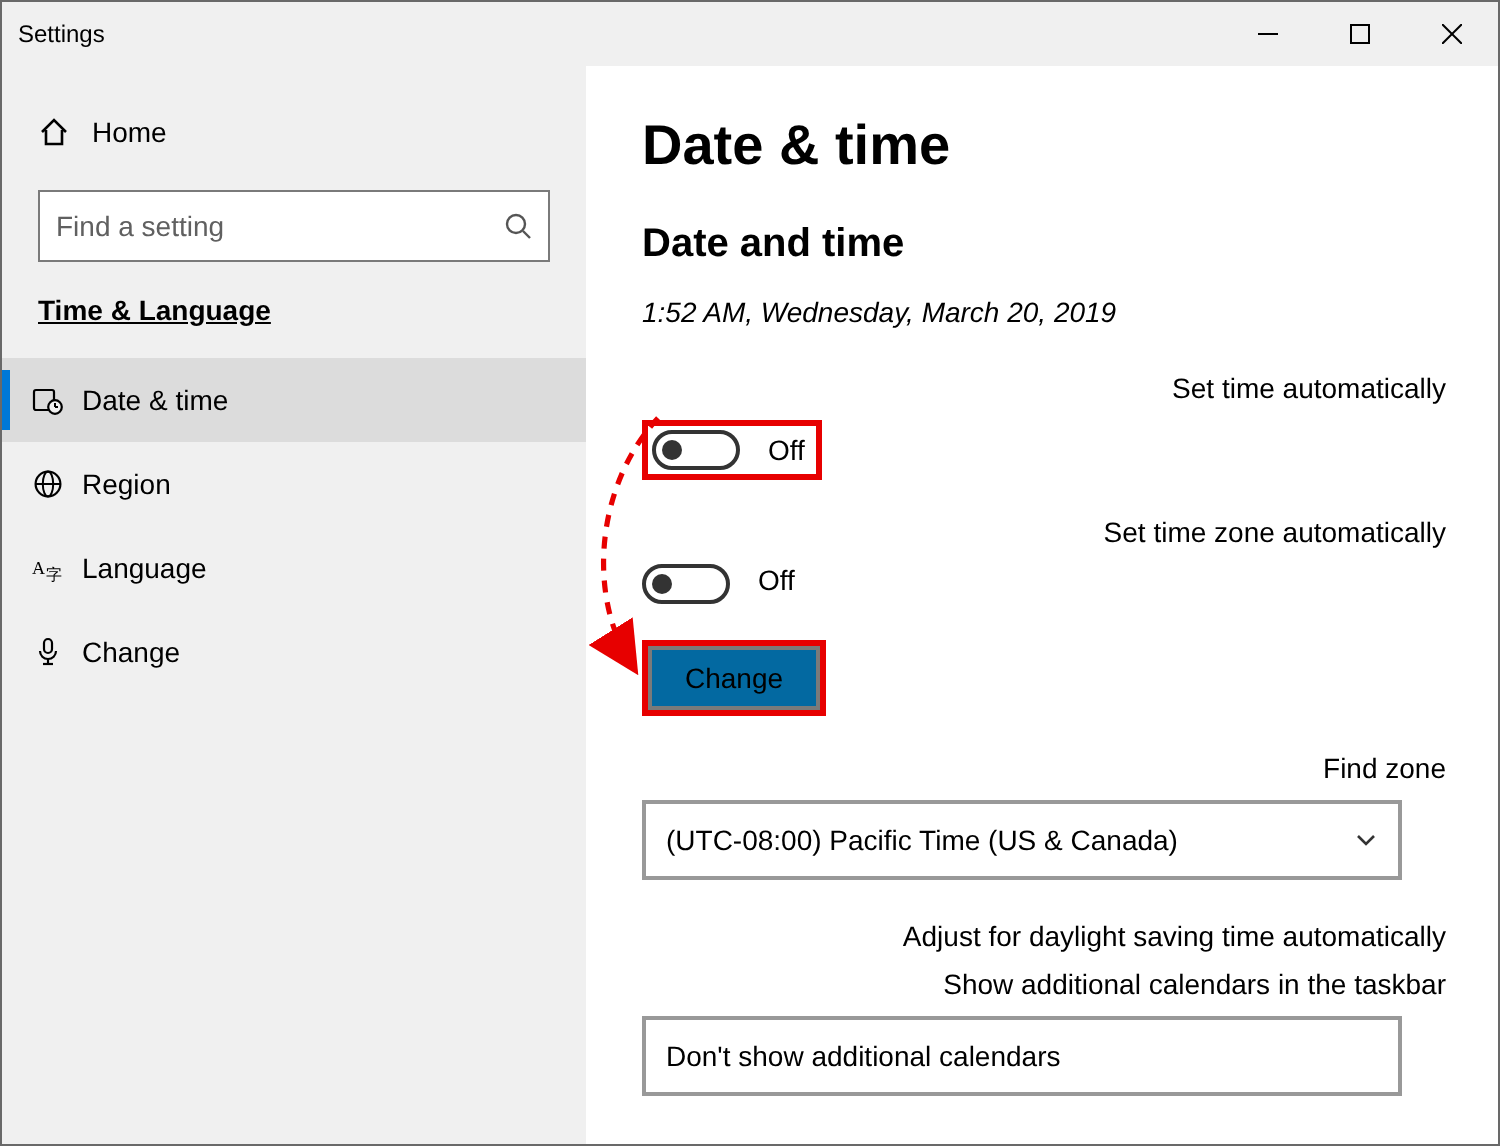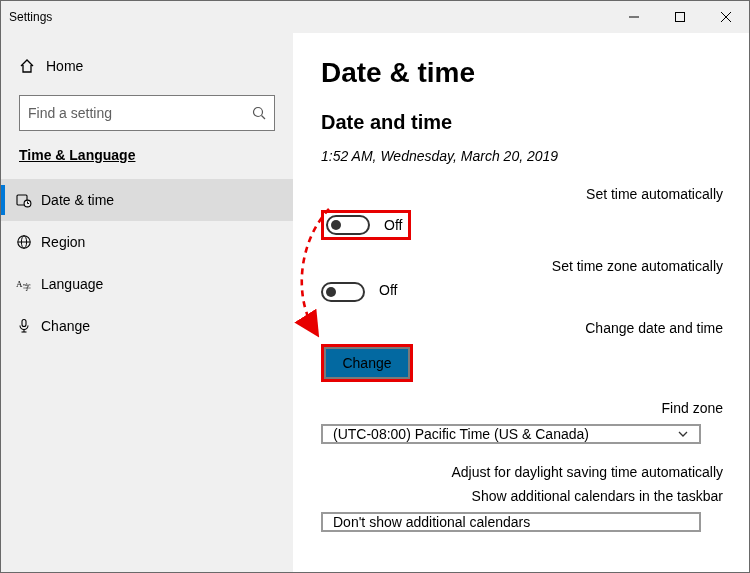--- a/index.html
+++ b/index.html
@@ -28,21 +28,21 @@
     .h1 { font-size: 28px; font-weight: 600; margin-bottom: 22px; }
     .h2 { font-size: 20px; font-weight: 700; margin-bottom: 14px; }
     .cur { font-size: 14px; margin-bottom: 22px; font-style: italic; }
     .label { font-size: 14px; margin-bottom: 8px; text-align: right; }
     .row { display: flex; align-items: flex-start; gap: 14px; margin-bottom: 18px; }
     .toggle { width: 44px; height: 20px; border-radius: 20px; border: 2px solid #333; position: relative; background: #fff; }
     .toggle .knob { position: absolute; width: 10px; height: 10px; border-radius: 50%; background: #333; left: 3px; top: 3px; }
     .toggle.on { background: #0078d7; border-color: #0078d7; }
     .toggle.on .knob { background: #fff; left: auto; right: 3px; }
     .btn { min-width: 86px; height: 32px; background: #0369a1; border: 2px solid #7a7a7a; display: inline-flex; align-items: center; justify-content: center; font-size: 14px; padding: 0 0; }
-    .dropdown { width: 380px; height: 20px; border: 2px solid #999; display: flex; align-items: center; justify-content: space-between; padding: 0 10px; font-size: 14px; margin-bottom: 20px; }
+    .dropdown { width: 380px; height: 40px; border: 2px solid #999; display: flex; align-items: center; justify-content: space-between; padding: 0 10px; font-size: 14px; margin-bottom: 20px; }
     .highlight { border: 3px solid #e70000; padding: 2px 6px 2px 2px; display: inline-flex; align-items: center; gap: 14px; }
     .highlight-btn { border: 3px solid #e70000; display: inline-block; padding: 0; }
 
     .arrow-overlay { position: absolute; pointer-events: none; }
     svg { display: block; }
   </style>
 </head>
 <body>
 
 <div class="window">
@@ -154,21 +154,20 @@
       </div>
 
       <div class="label">Set time zone automatically</div>
       <div class="row">
         <span class="toggle">
             <span class="knob"></span>
           </span>
         <span>Off</span>
       </div>
 
-      <div class="label">Change date and time</div>
       <div class="row">
         <span class="highlight-btn">
           <span class="btn">Change</span>
         </span>
       </div>
 
       <div class="label" style="margin-top:6px;">Find zone</div>
       <div class="dropdown">
         <span>(UTC-08:00) Pacific Time (US &amp; Canada)</span>
         <span>

